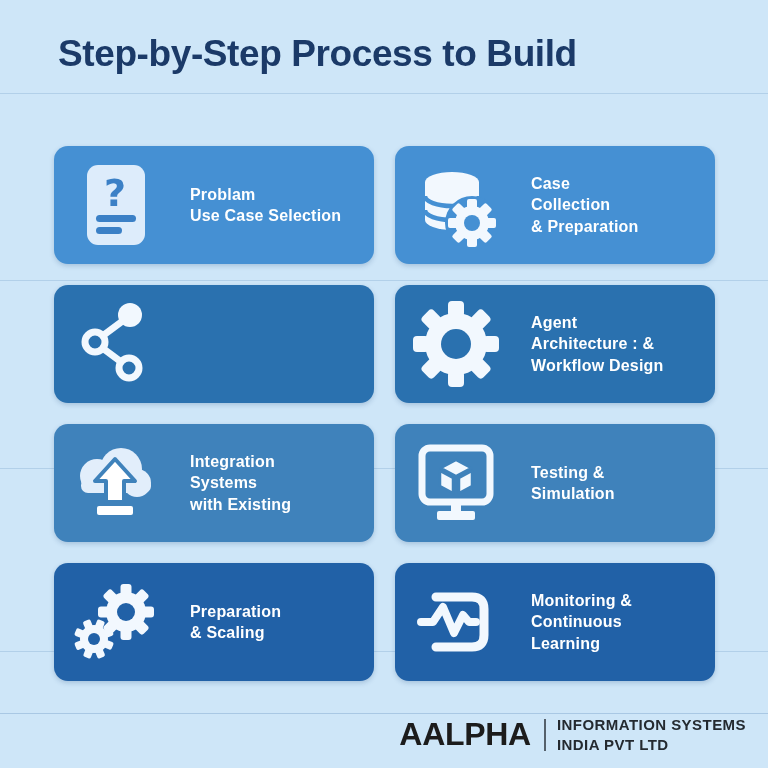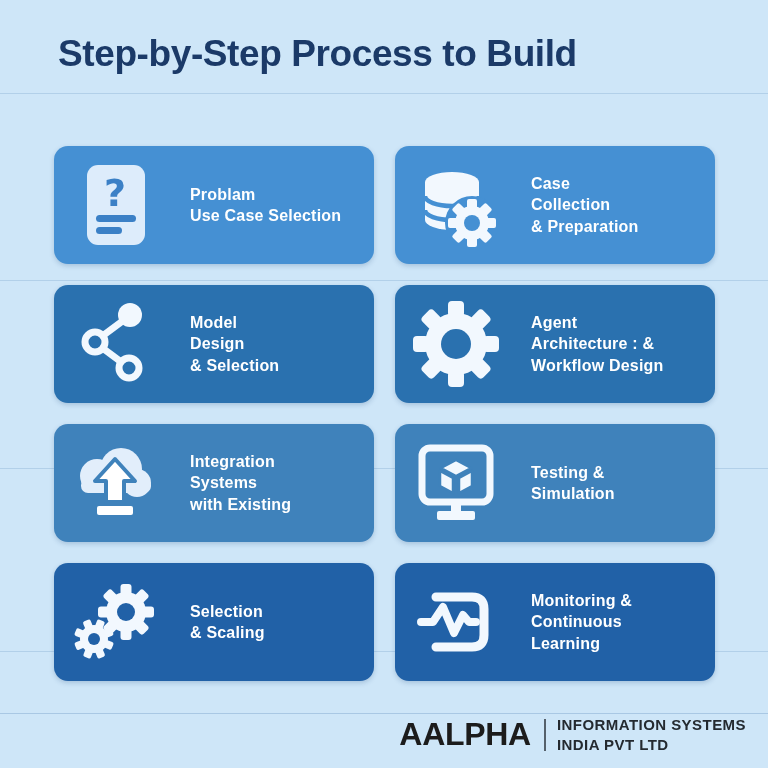--- a/index.html
+++ b/index.html
@@ -136,25 +136,20 @@
     <div class="card row2">
       <div class="icon-wrap">
         <svg width="90" height="94" viewBox="0 0 90 94">
           <line x1="27" y1="43" x2="58" y2="20" stroke="#f2f8fe" stroke-width="7"></line>
           <line x1="27" y1="47" x2="58" y2="70" stroke="#f2f8fe" stroke-width="7"></line>
           <circle cx="60" cy="18" r="12" fill="#f2f8fe"></circle>
           <circle cx="25" cy="45" r="10" fill="var(--bg)" stroke="#f2f8fe" stroke-width="7"></circle>
           <circle cx="59" cy="71" r="10" fill="var(--bg)" stroke="#f2f8fe" stroke-width="7"></circle>
         </svg>
       </div>
-      <div class="card-text">
-        <span class="card-line">Model</span>
-        <span class="card-line">Design</span>
-        <span class="card-line">&amp; Selection</span>
-      </div>
     </div>
 
     <div class="card row2">
       <div class="icon-wrap">
         <svg width="92" height="94" viewBox="0 0 92 94">
           <g transform="translate(46,47)">
             <g fill="#f2f8fe">
               <rect x="-8" y="-43" width="16" height="16" rx="4" transform="rotate(0)"></rect>
               <rect x="-8" y="-43" width="16" height="16" rx="4" transform="rotate(45)"></rect>
               <rect x="-8" y="-43" width="16" height="16" rx="4" transform="rotate(90)"></rect>
@@ -243,21 +238,21 @@
               <rect x="-4" y="-20" width="8" height="9" rx="2" transform="rotate(247)"></rect>
               <rect x="-4" y="-20" width="8" height="9" rx="2" transform="rotate(292)"></rect>
               <rect x="-4" y="-20" width="8" height="9" rx="2" transform="rotate(337)"></rect>
               <circle r="14"></circle>
             </g>
             <circle r="6" fill="var(--bg)"></circle>
           </g>
         </svg>
       </div>
       <div class="card-text">
-        <span class="card-line">Selection</span>
+        <span class="card-line">Preparation</span>
         <span class="card-line">&amp; Scaling</span>
 
       </div>
     </div>
 
     <div class="card row4">
       <div class="icon-wrap">
         <svg width="92" height="94" viewBox="0 0 92 94">
           <path d="M26 22 H62 Q74 22 74 34 V60 Q74 72 62 72 H26" fill="none" stroke="#f2f8fe" stroke-width="9" stroke-linecap="round"></path>
           <polyline points="11,47 23,47 33,32 44,58 53,40 59,47 66,47" fill="none" stroke="#f2f8fe" stroke-width="8" stroke-linecap="round" stroke-linejoin="round"></polyline>

